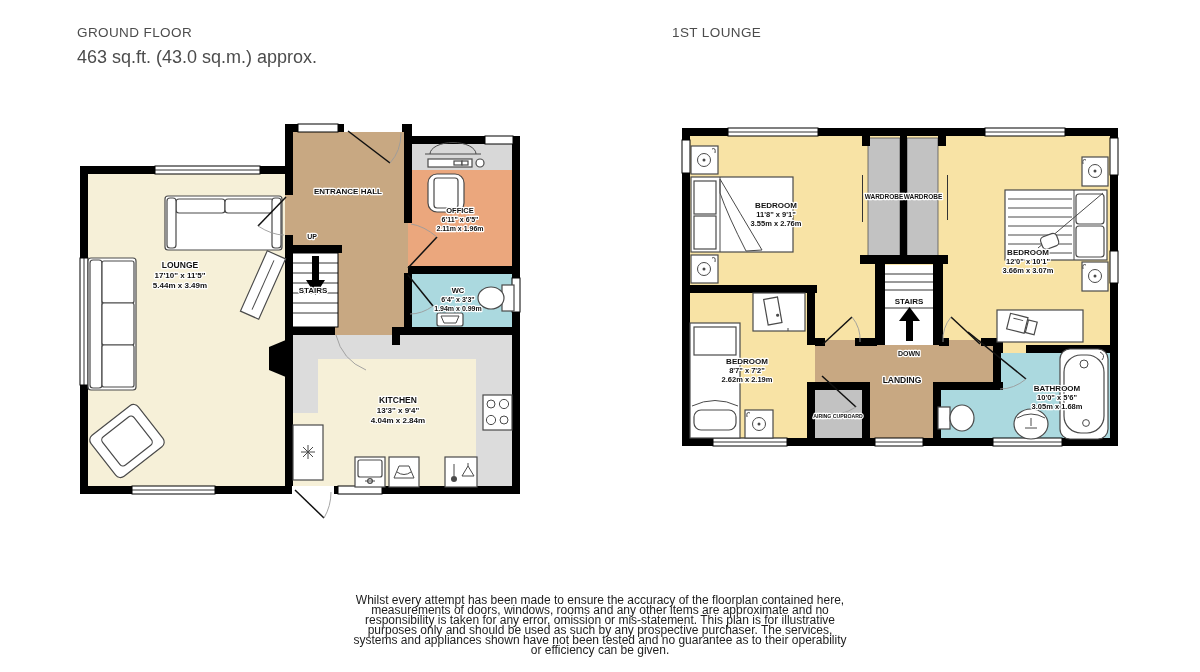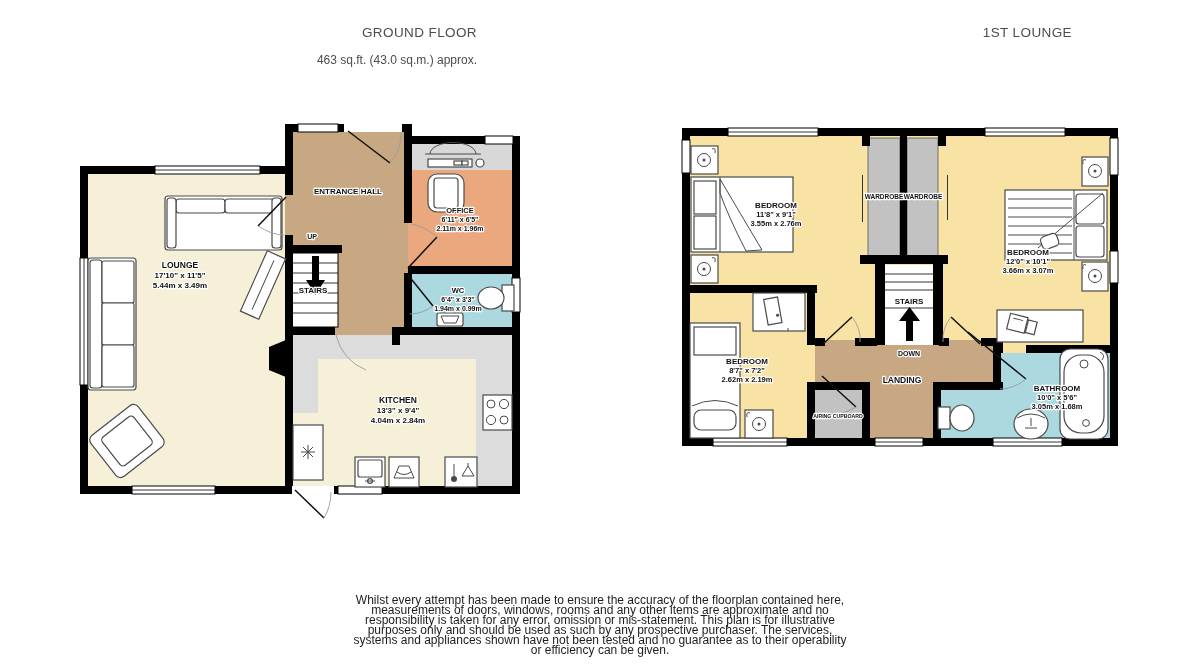--- a/index.html
+++ b/index.html
@@ -1,19 +1,19 @@
 <!DOCTYPE html>
 <html><head>
 <meta charset="utf-8">
 <style>
   html,body{margin:0;padding:0;background:#fff;}
   body{width:1200px;height:672px;position:relative;font-family:"Liberation Sans",sans-serif;overflow:hidden;}
-  .floor-title{position:absolute;top:25px;width:400px;text-align:right;color:#4c4c4c;}
+  .floor-title{position:absolute;top:25px;width:400px;text-align:left;color:#4c4c4c;}
   .floor-title .t1{font-size:13.5px;letter-spacing:.4px;}
-  .floor-title .t2{font-size:12px;margin-top:13px;}
+  .floor-title .t2{font-size:18px;margin-top:7px;}
   #gf-title{left:77px;}
   #ff-title{left:672px;}
   .plan{position:absolute;}
   #gf-svg{left:70px;top:118px;}
   #ff-svg{left:670px;top:118px;}
   .footer{position:absolute;left:350px;top:595px;width:500px;text-align:center;}
   .footer .total{font-size:12px;color:#4c4c4c;margin-bottom:3px;}
   .footer .disc{font-size:12px;line-height:10px;color:#1c1c1c;}
   .footer .credit{font-size:14px;color:#1c1c1c;margin-top:16px;}
   

